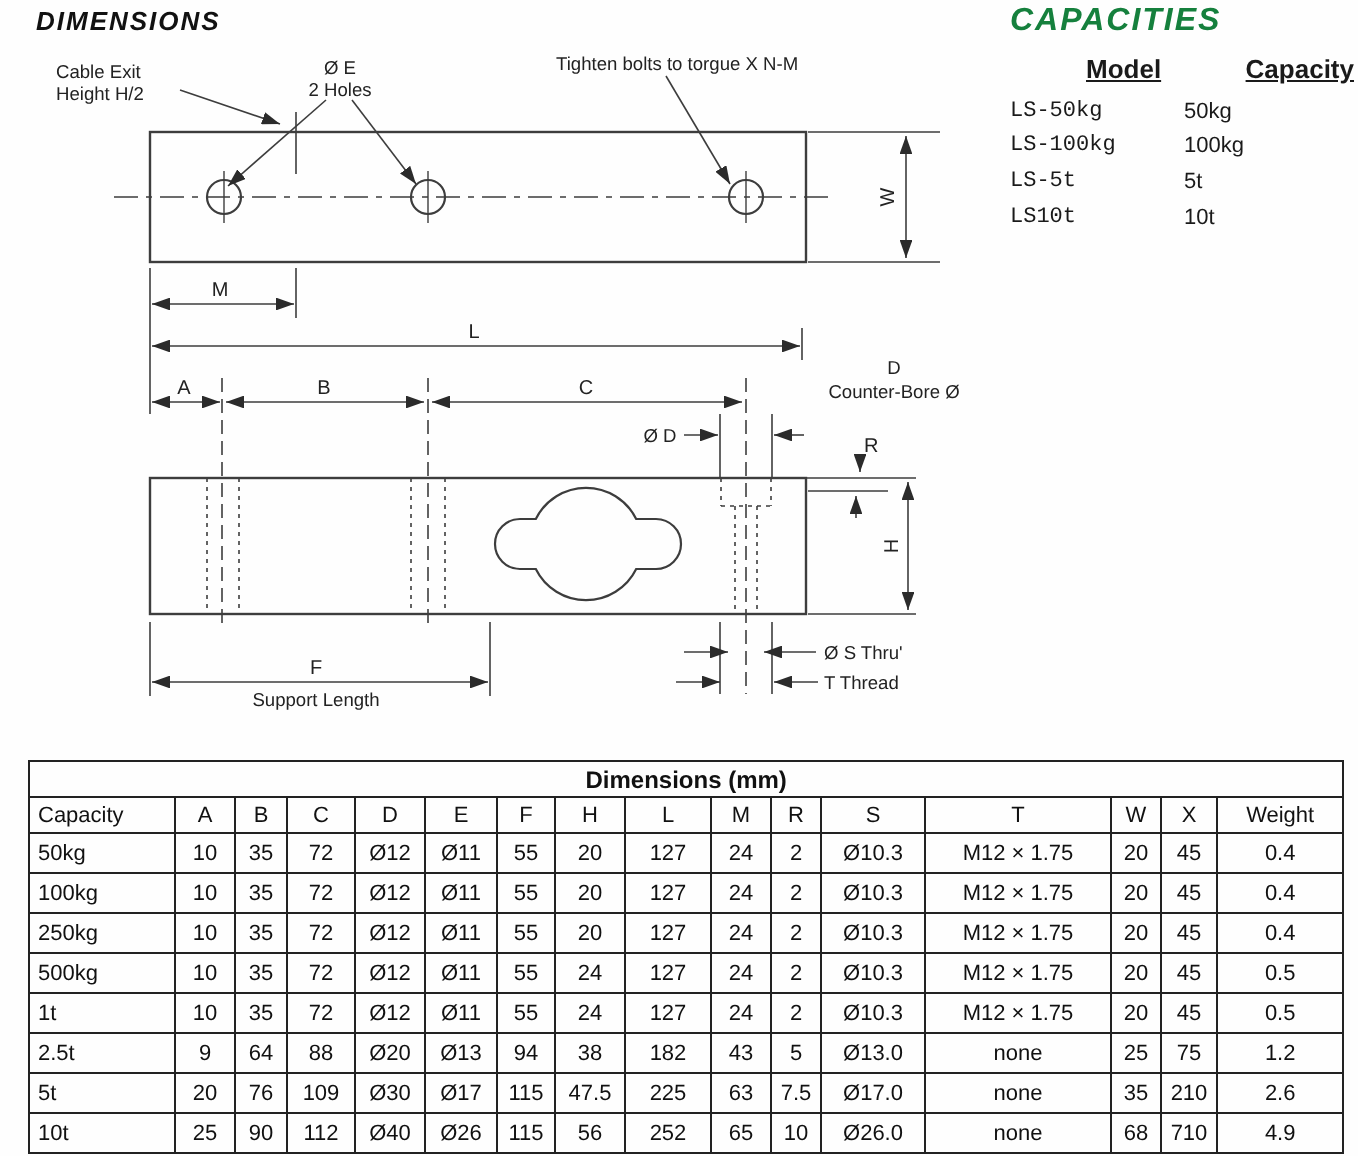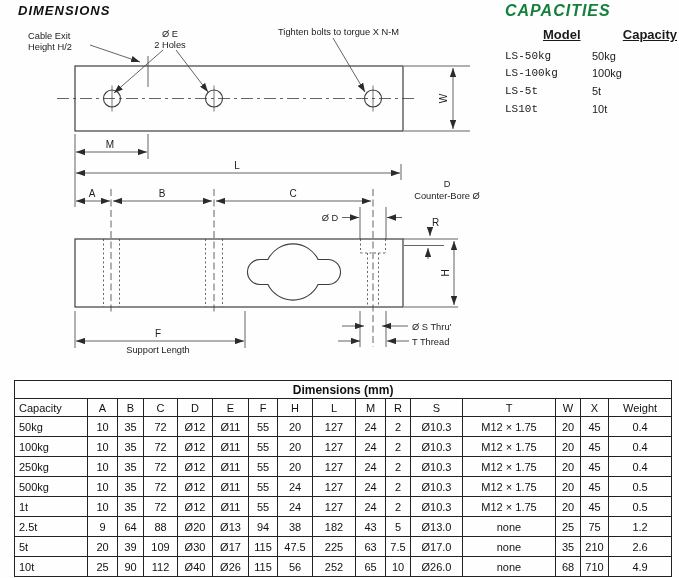--- a/index.html
+++ b/index.html
@@ -341,21 +341,21 @@
           <td>5</td>
           <td>Ø13.0</td>
           <td>none</td>
           <td>25</td>
           <td>75</td>
           <td>1.2</td>
         </tr>
         <tr>
           <td class="first">5t</td>
           <td>20</td>
-          <td>39</td>
+          <td>76</td>
           <td>109</td>
           <td>Ø30</td>
           <td>Ø17</td>
           <td>115</td>
           <td>47.5</td>
           <td>225</td>
           <td>63</td>
           <td>7.5</td>
           <td>Ø17.0</td>
           <td>none</td>

